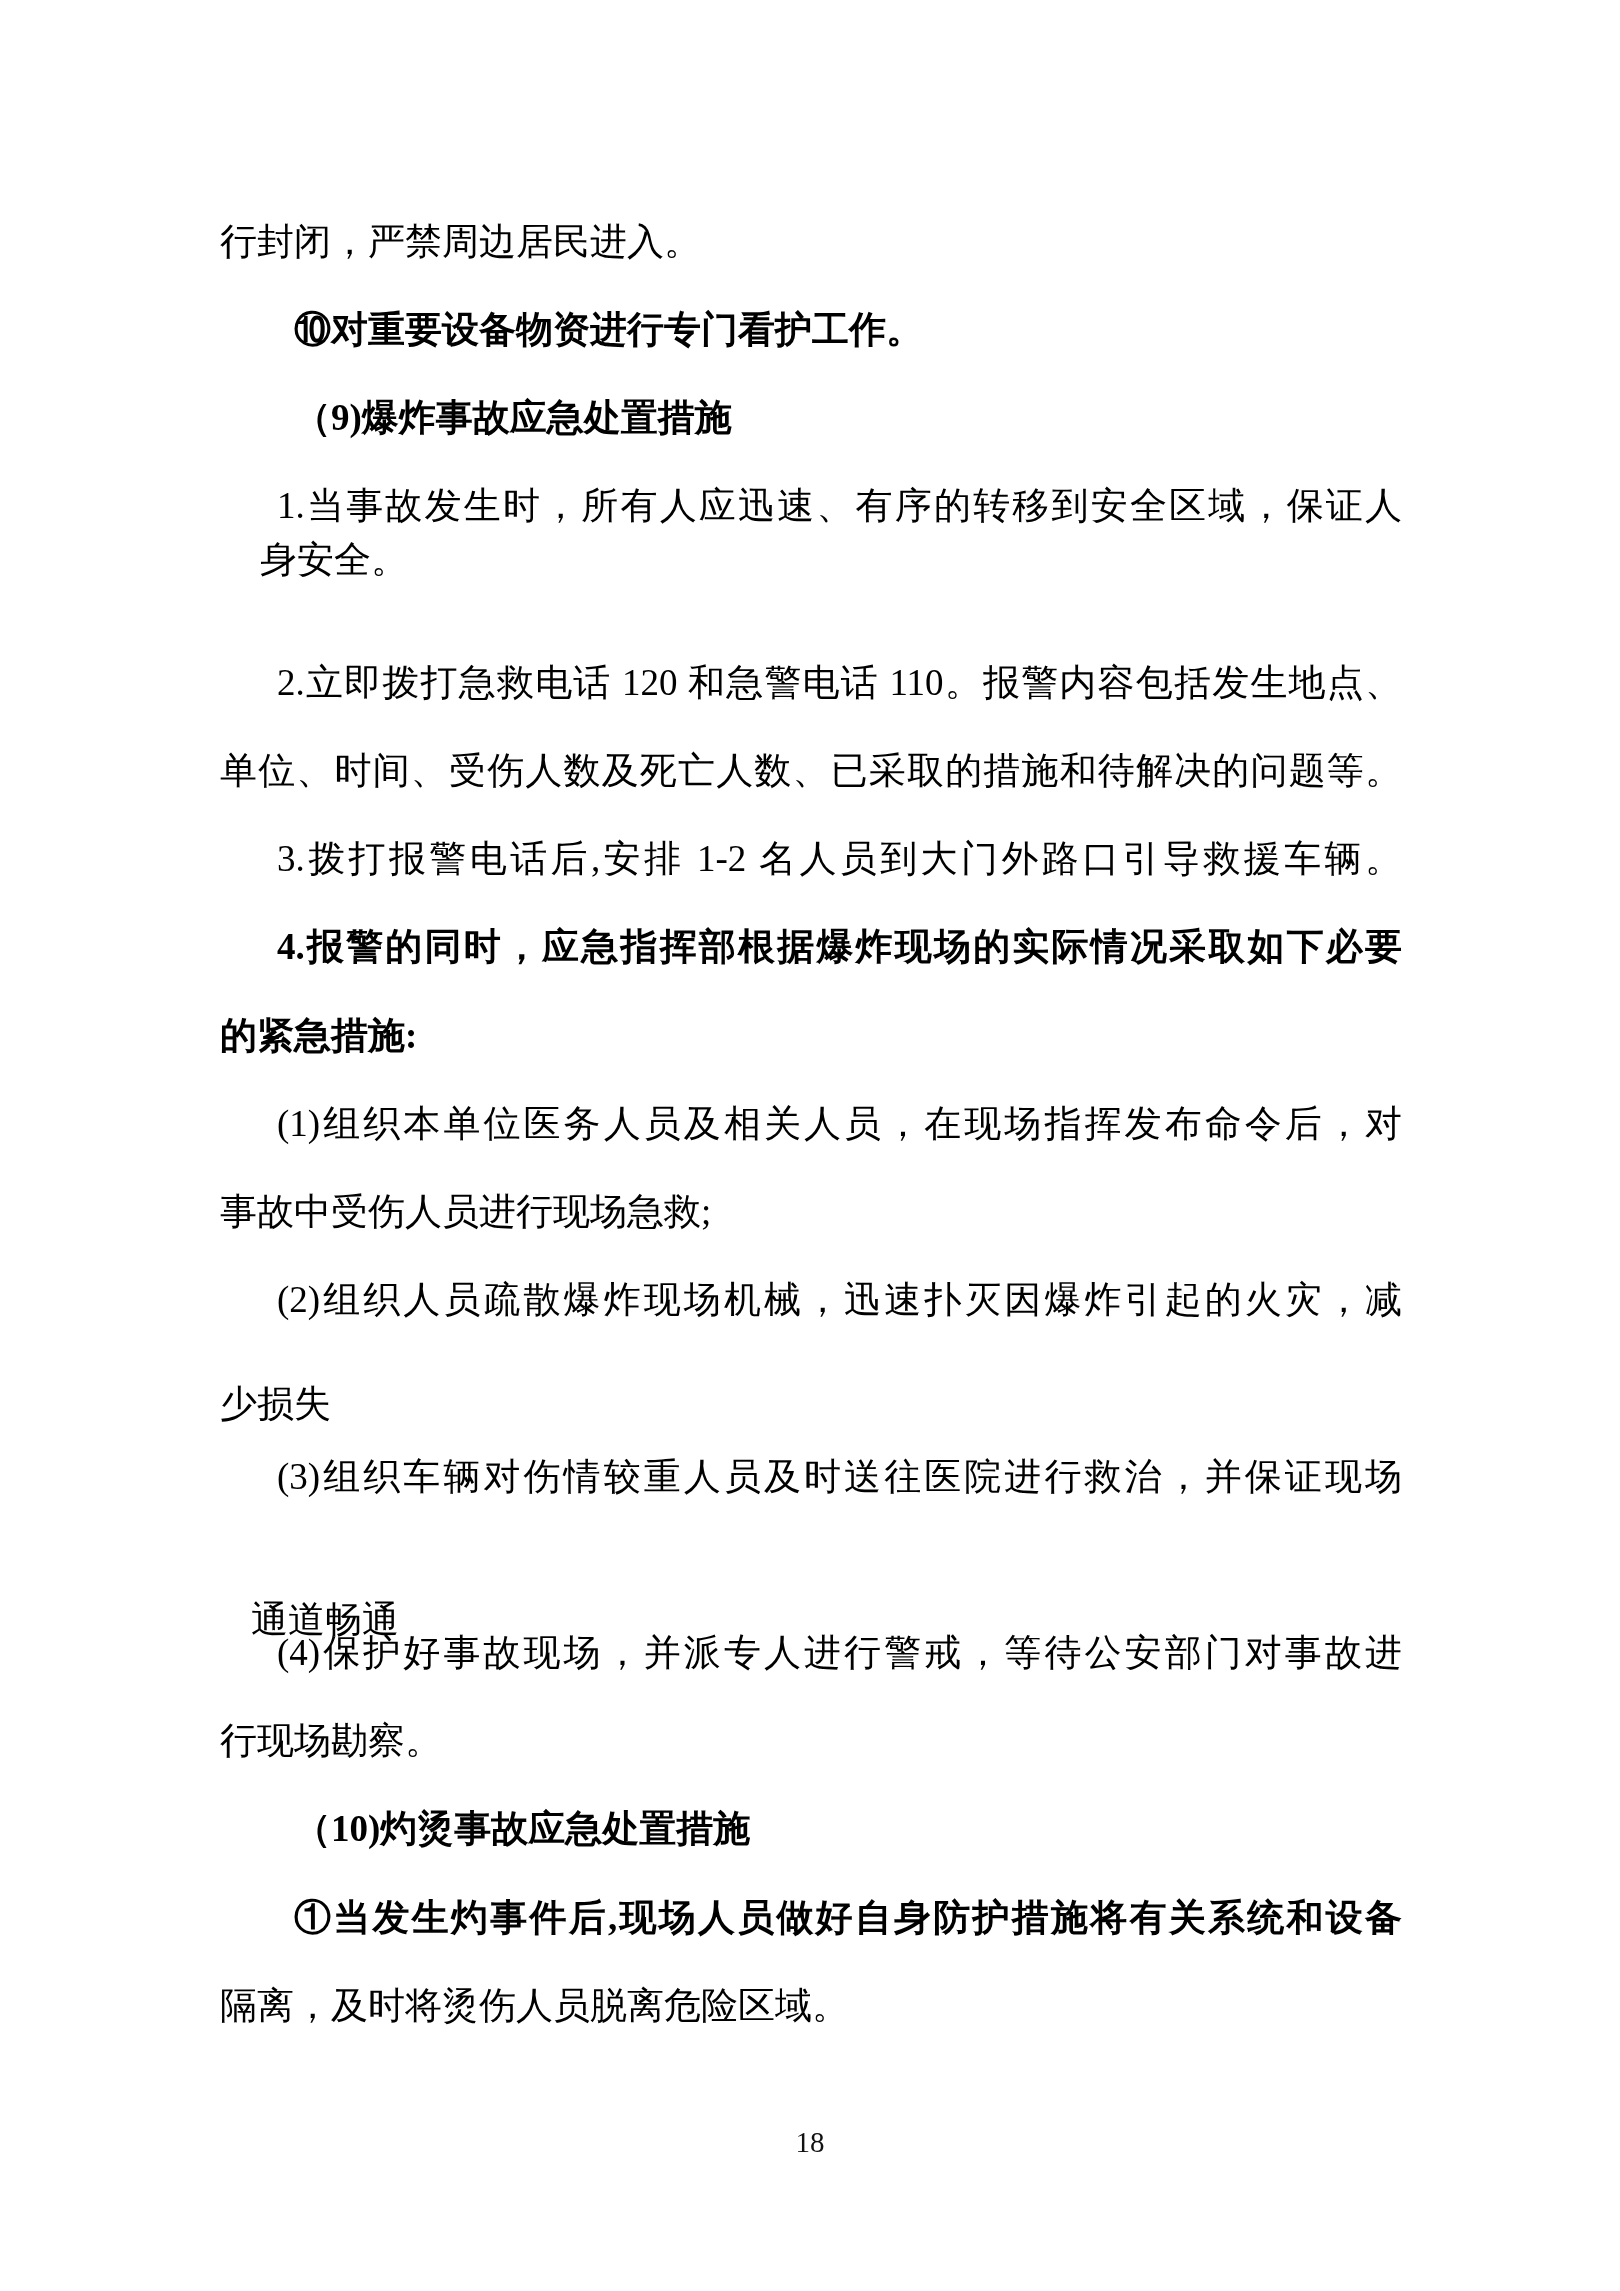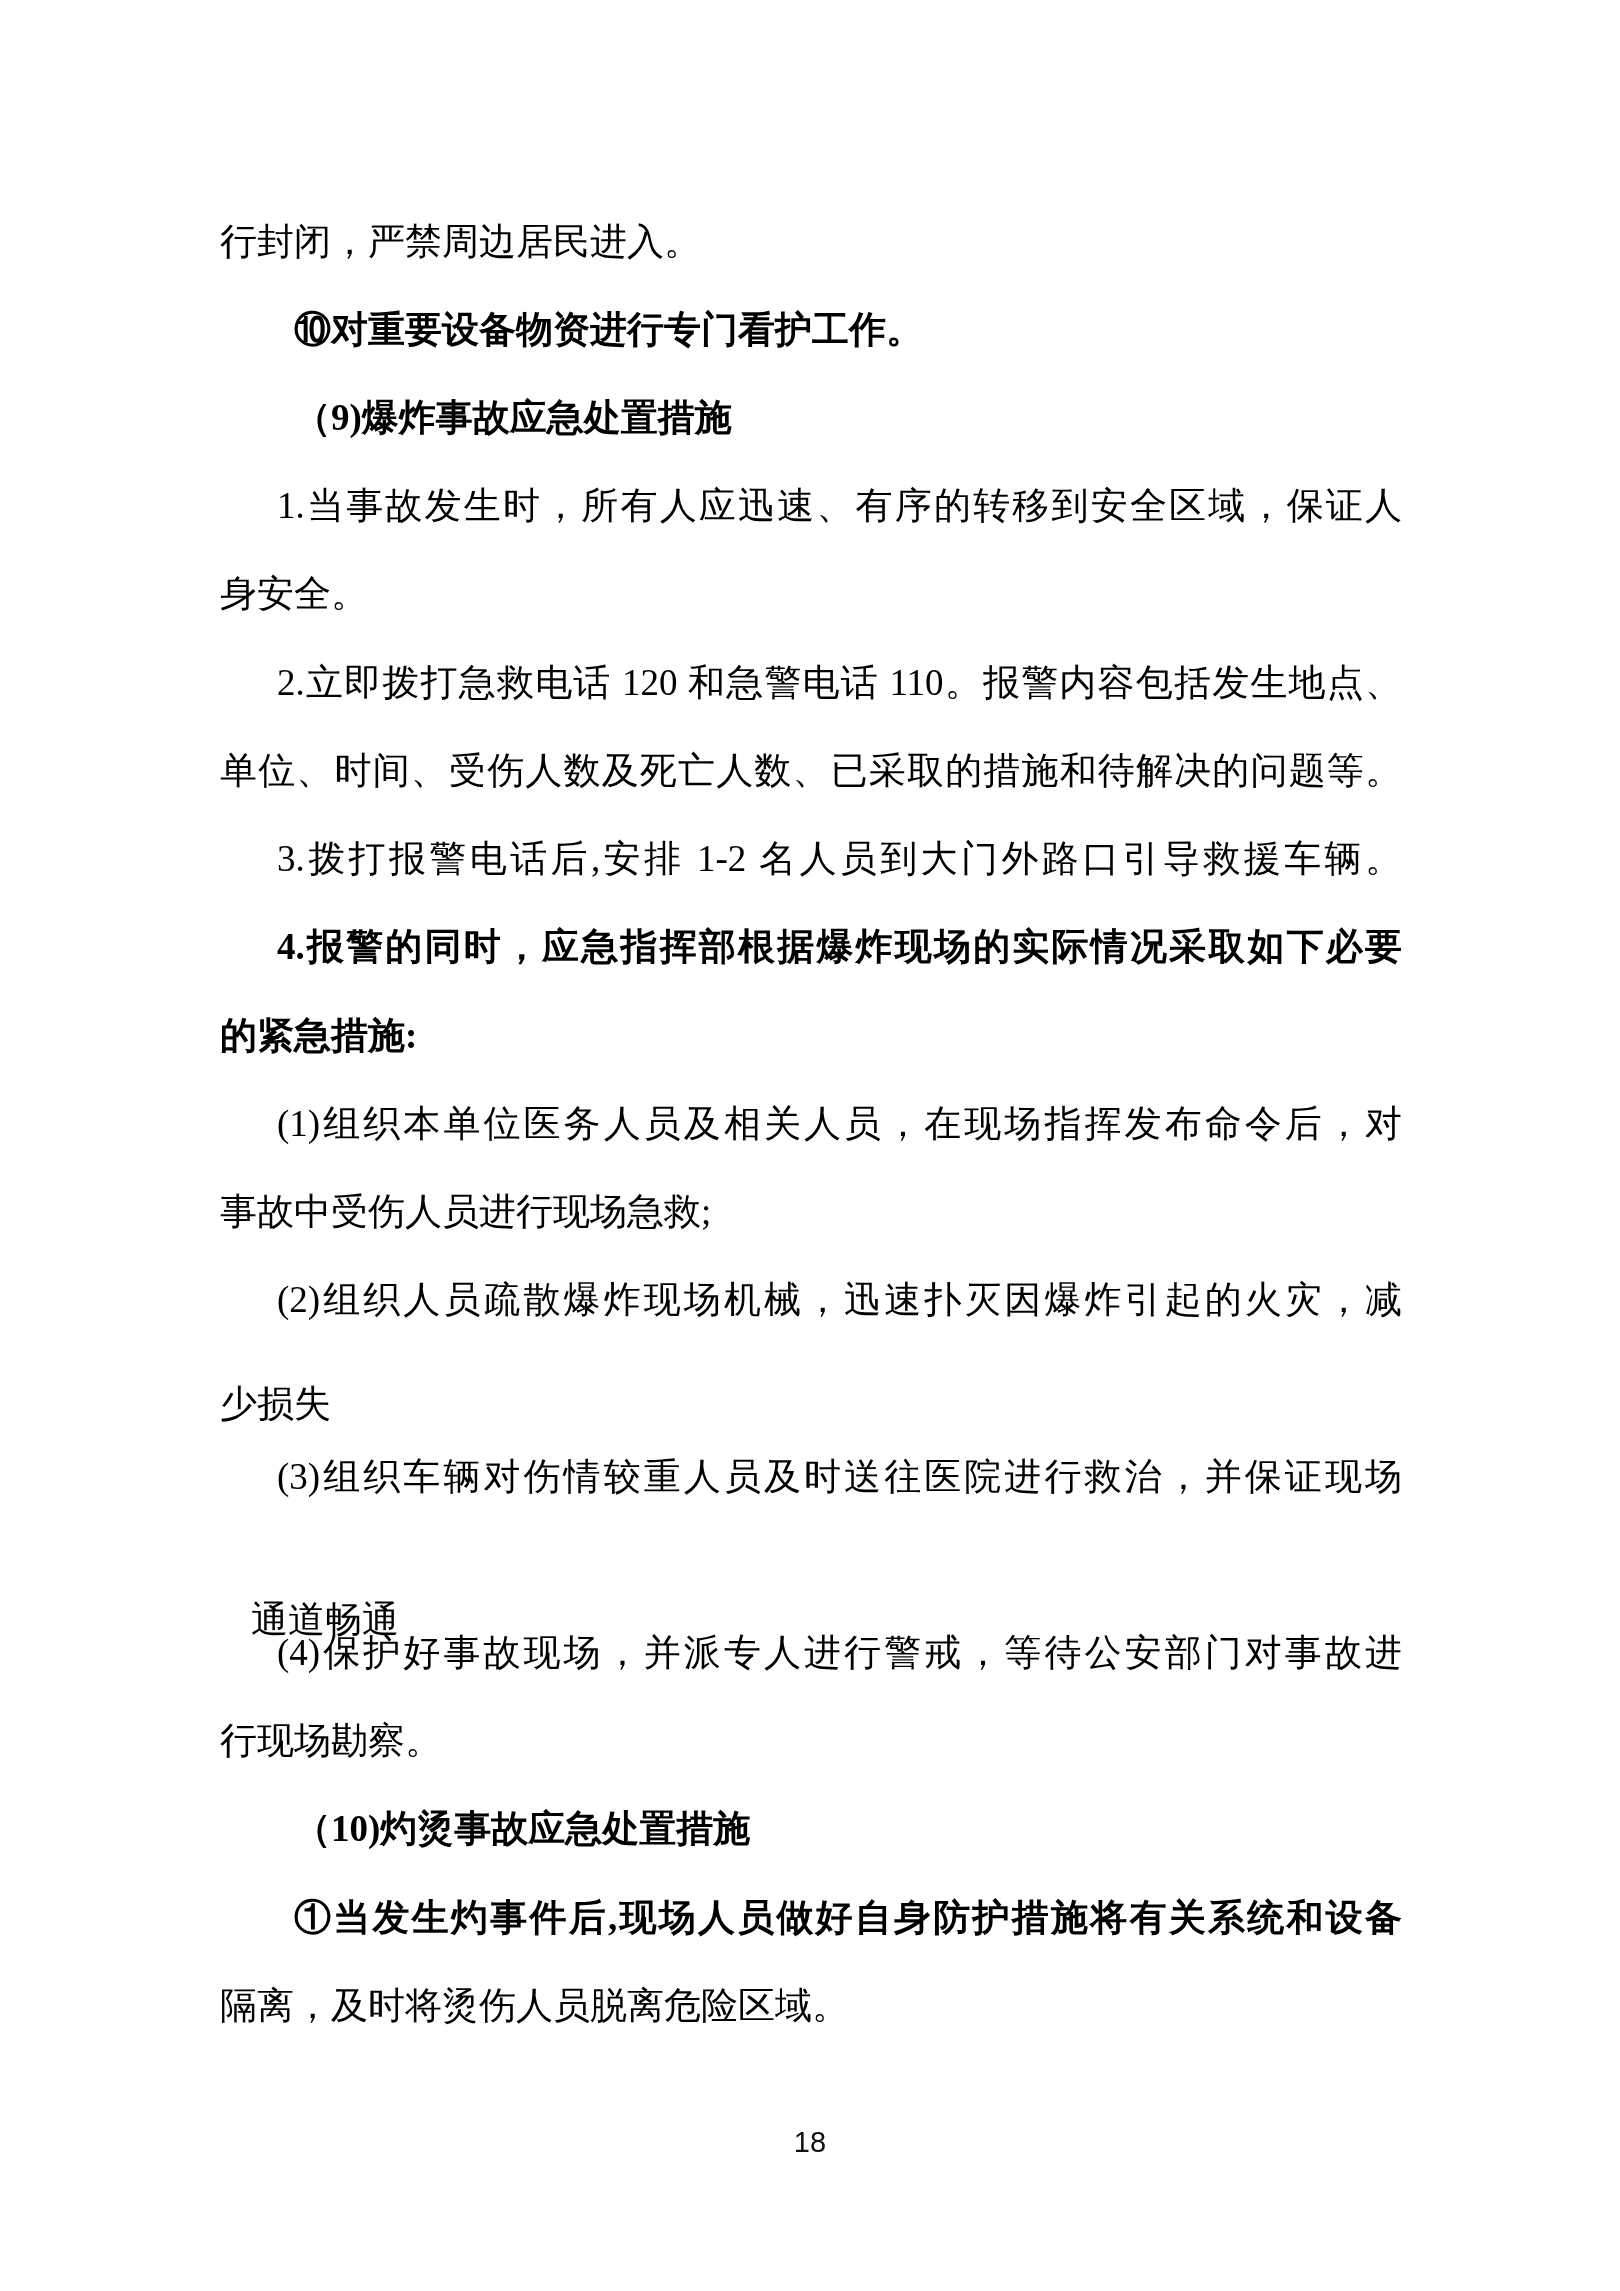--- a/index.html
+++ b/index.html
@@ -42,34 +42,34 @@
     font-weight: bold;
   }
   .page-number {
     position: absolute;
     left: 0;
     top: 2125px;
     width: 100%;
     text-align: center;
     font-size: 29px;
     line-height: 35px;
-    font-family: Liberation Sans, sans-serif;
+    font-family: Liberation Serif, serif;
     color: #111111;
   }
 </style>
 </head>
 <body>
 
 <div class="page">
   <div id="lines-container">
       <div class="text-line" style="top: 218px;">行封闭，严禁周边居民进入。</div>
       <div class="text-line indent" style="top: 306px;">⑩对重要设备物资进行专门看护工作。</div>
       <div class="text-line heading indent" style="top: 394px;">（9)爆炸事故应急处置措施</div>
       <div class="text-line full indent-small" style="top: 482px;">1.当事故发生时，所有人应迅速、有序的转移到安全区域，保证人</div>
-      <div class="text-line" style="top: 570px;">身安全。</div>
+      <div class="text-line" style="top: 536px; margin-left: 40px;">身安全。</div>
       <div class="text-line full indent-small" style="top: 659px;">2.立即拨打急救电话 120 和急警电话 110。报警内容包括发生地点、</div>
       <div class="text-line full" style="top: 747px;">单位、时间、受伤人数及死亡人数、已采取的措施和待解决的问题等。</div>
       <div class="text-line full indent-small" style="top: 835px;">3.拨打报警电话后,安排 1-2 名人员到大门外路口引导救援车辆。</div>
       <div class="text-line full indent-small" style="top: 923px; font-weight: bold;">4.报警的同时，应急指挥部根据爆炸现场的实际情况采取如下必要</div>
       <div class="text-line" style="top: 1012px; font-weight: bold;">的紧急措施:</div>
       <div class="text-line full indent-small" style="top: 1100px;">(1)组织本单位医务人员及相关人员，在现场指挥发布命令后，对</div>
       <div class="text-line" style="top: 1188px;">事故中受伤人员进行现场急救;</div>
       <div class="text-line full indent-small" style="top: 1276px;">(2)组织人员疏散爆炸现场机械，迅速扑灭因爆炸引起的火灾，减</div>
       <div class="text-line" style="top: 1364px; margin-top: 16px;">少损失</div>
       <div class="text-line full indent-small" style="top: 1453px;">(3)组织车辆对伤情较重人员及时送往医院进行救治，并保证现场</div>

